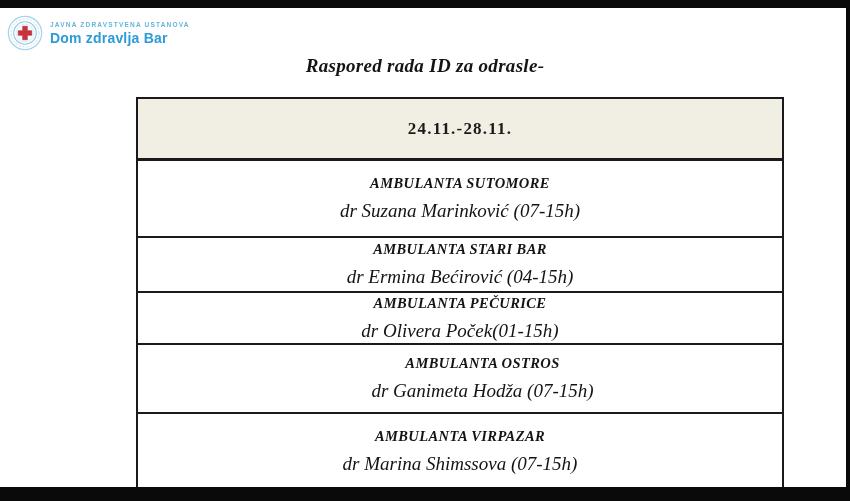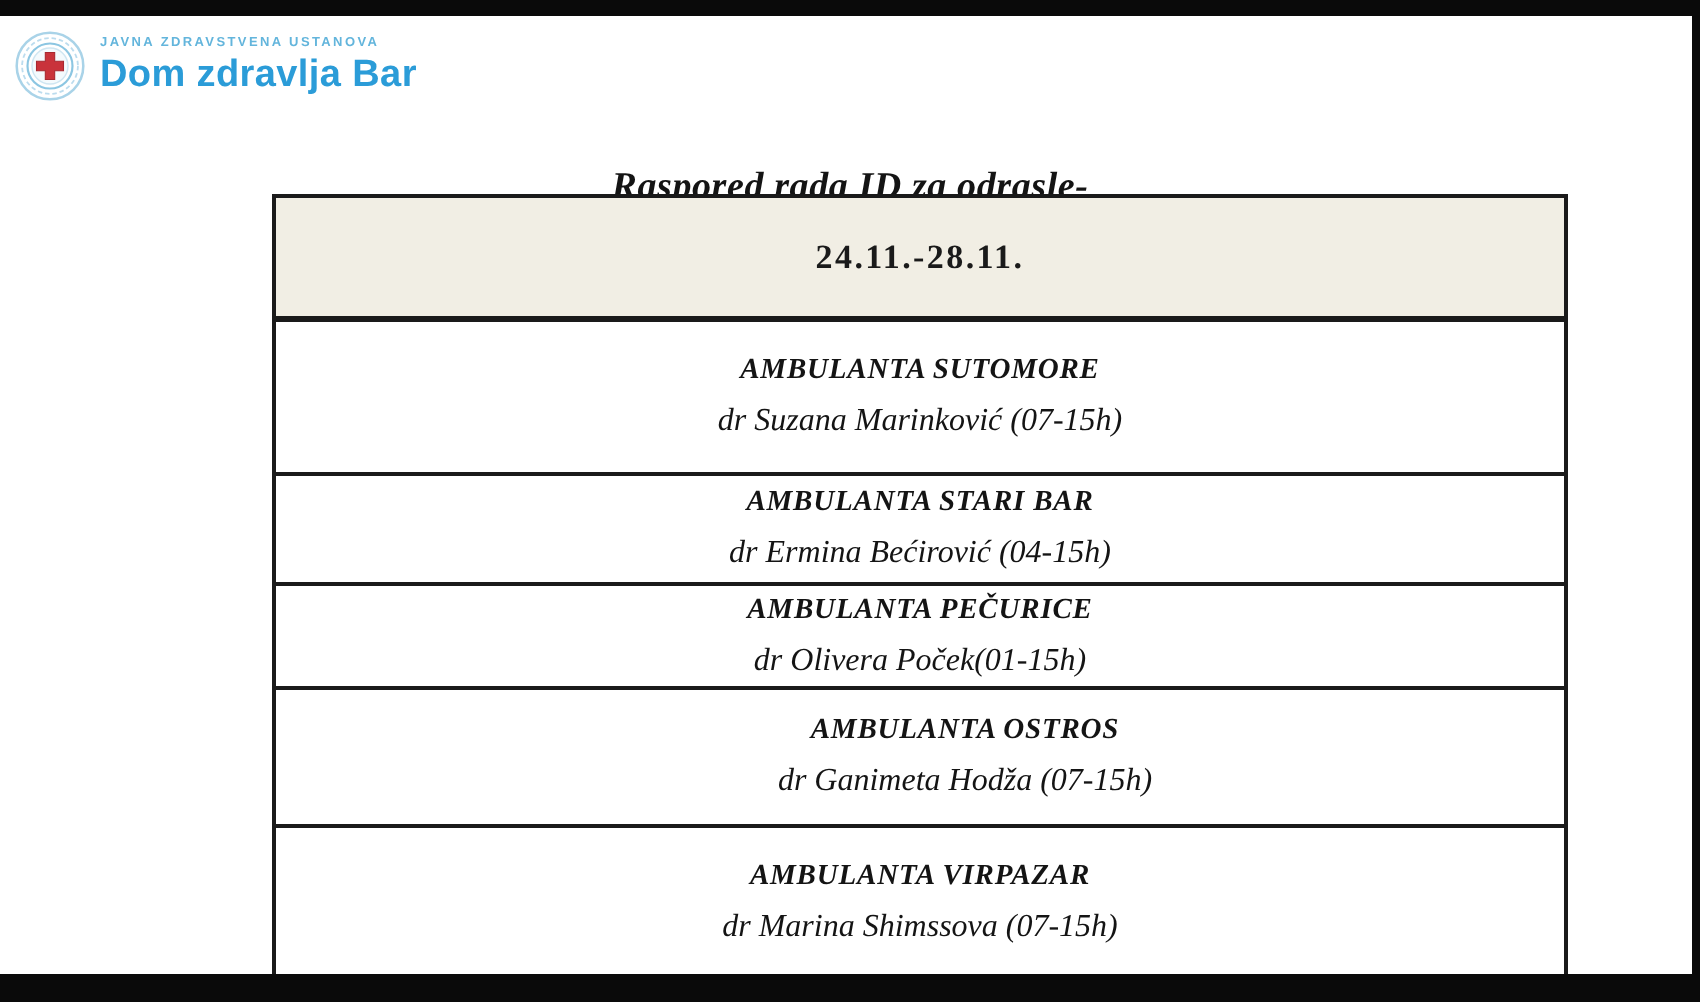--- a/index.html
+++ b/index.html
@@ -13,27 +13,27 @@
   .bar-top    { position:absolute; left:0; top:0;    width:100%; height:8px;  background:#0a0a0a; z-index:6; }
   .bar-right  { position:absolute; right:0; top:0;   width:4px;  height:100%; background:#0a0a0a; z-index:6; }
   .bar-bottom { position:absolute; left:0; top:487px; width:100%; height:14px; background:#0a0a0a; z-index:6; }
 
   
   .logo { position:absolute; left:7px; top:15px; display:flex; align-items:center; gap:7px;
           font-family:"Liberation Sans", sans-serif; }
   .logo svg { display:block; }
   .logo-text { display:flex; flex-direction:column; justify-content:center; }
   .logo-tagline { font-size:6.5px; font-weight:bold; letter-spacing:1.2px; color:#63b5dc; margin-bottom:2px; }
-  .logo-name { font-size:19px; font-weight:bold; color:#2b9cd8; letter-spacing:0.2px; }
+  .logo-name { font-size:14px; font-weight:bold; color:#2b9cd8; letter-spacing:0.2px; }
 
   
   .doc-title {
     position:absolute; left:0; top:55px; width:100%;
     text-align:center; font-style:italic; font-weight:600;
-    font-size:19px; color:#141414; letter-spacing:0.3px;margin-top:28px;
+    font-size:19px; color:#141414; letter-spacing:0.3px;
   }
 
   
   .schedule {
     position:absolute; left:96px; top:97px; width:648px;
     border:2px solid #1a1a1a; background:#fff; z-index:2;margin-left:40px;
   }
   .header-row {
     height:62px; background:#f1eee4; border-bottom:3px solid #1a1a1a;
     display:flex; align-items:center; justify-content:center;
@@ -43,21 +43,21 @@
     display:flex; flex-direction:column; align-items:center; justify-content:center;
     gap:8px; border-bottom:2px solid #1a1a1a; background:#fff;
     font-style:italic; color:#141414;
   }
   .row:nth-of-type(2) { height:77px; }
   .row:nth-of-type(3) { height:55px; }
   .row:nth-of-type(4) { height:52px; }
   .row:nth-of-type(5) { height:69px;padding-left:45px; }
   .row:nth-of-type(6) { height:74px; border-bottom:none; }
   .clinic { font-size:14.5px; font-weight:600; letter-spacing:0.4px; }
-  .doctor { font-size:16px;  font-weight:500; }
+  .doctor { font-size:19px;  font-weight:500; }
 </style>
 </head>
 <body>
 
 <div class="page">
 
   <div class="bar-top"></div>
   <div class="bar-right"></div>
   <div class="bar-bottom"></div>
 

